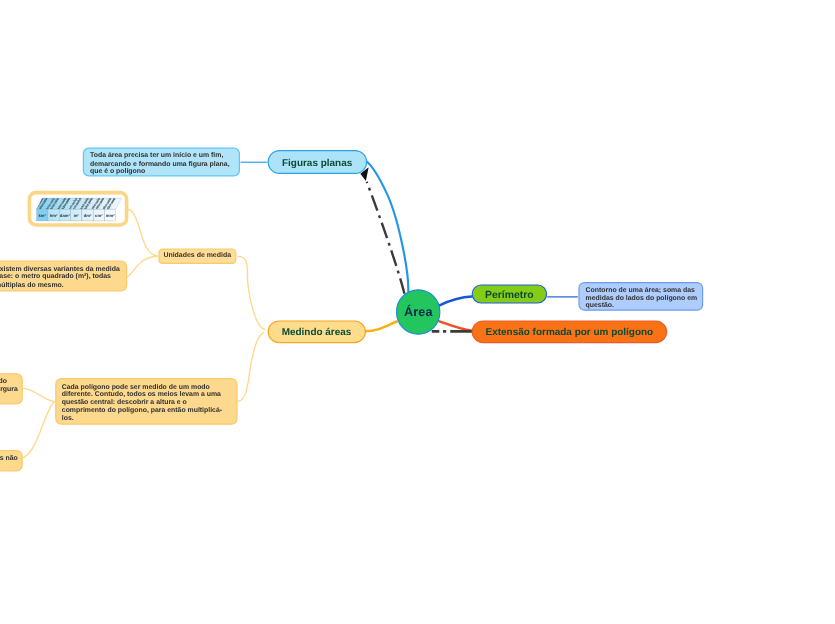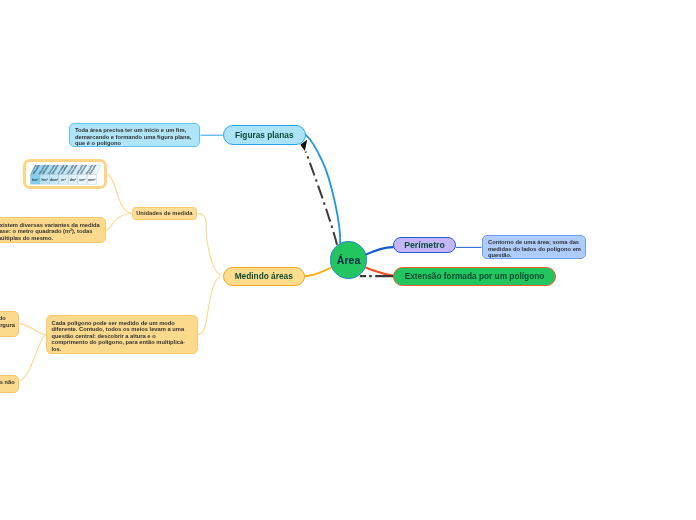--- a/index.html
+++ b/index.html
@@ -14,23 +14,23 @@
   #central{left:329.8px;top:241.2px;width:37.6px;height:37.6px;border-radius:50%;
     background:#22c55e;border:1.3px solid #1f8ad6;}
   #central .lbl{font-size:10.5px;font-weight:bold;color:#0d2847;letter-spacing:.1px;}
 
   
   .mainnode{border-radius:999px;}
   #n-figuras{left:223px;top:125px;width:82.5px;height:19.5px;background:#ace3f8;border:1.2px solid #2aa3e8;}
   #n-figuras .lbl{font-size:8.3px;font-weight:bold;color:#0c4a34;}
   #n-medindo{left:222.5px;top:266.5px;width:82.5px;height:19.5px;background:#fddc8c;border:1.2px solid #f5a623;}
   #n-medindo .lbl{font-size:8.3px;font-weight:bold;color:#0c4a34;}
-  #n-perimetro{left:393px;top:237px;width:63px;height:16px;background:#c4b5fd;border:1.4px solid #1e5fd8;}
+  #n-perimetro{left:393px;top:237px;width:63px;height:16px;background:#84cc16;border:1.4px solid #1e5fd8;}
   #n-perimetro .lbl{font-size:8.7px;font-weight:bold;color:#0c4a34;}
-  #n-extensao{left:393px;top:266.5px;width:163px;height:19.5px;background:#22c55e;border:1.2px solid #ef5a2a;}
+  #n-extensao{left:393px;top:266.5px;width:163px;height:19.5px;background:#f97316;border:1.2px solid #ef5a2a;}
   #n-extensao .lbl{font-size:8.3px;font-weight:bold;color:#0c4a34;}
   #n-unidades{left:131.8px;top:206.8px;width:65.1px;height:13.2px;background:#fddd97;border:0.9px solid #fbc967;border-radius:3.5px;}
   #n-unidades .lbl{font-size:5.8px;font-weight:bold;color:#3d3526;}
 
   
   .note{position:absolute;box-sizing:border-box;border-radius:5px;padding:3.5px 5px;}
   .note .txt{font-size:5.75px;font-weight:bold;line-height:6.6px;color:#303030;display:block;}
   .note .ln{display:block;white-space:nowrap;}
   #note-toda{left:69px;top:122.5px;width:131px;height:24.5px;background:#b0e4f8;border:0.9px solid #5cc7f2;}
   #note-existem{left:-10.1px;top:217.3px;width:115.9px;height:25.8px;background:#fdd98e;border:0.9px solid #f9c96b;}

